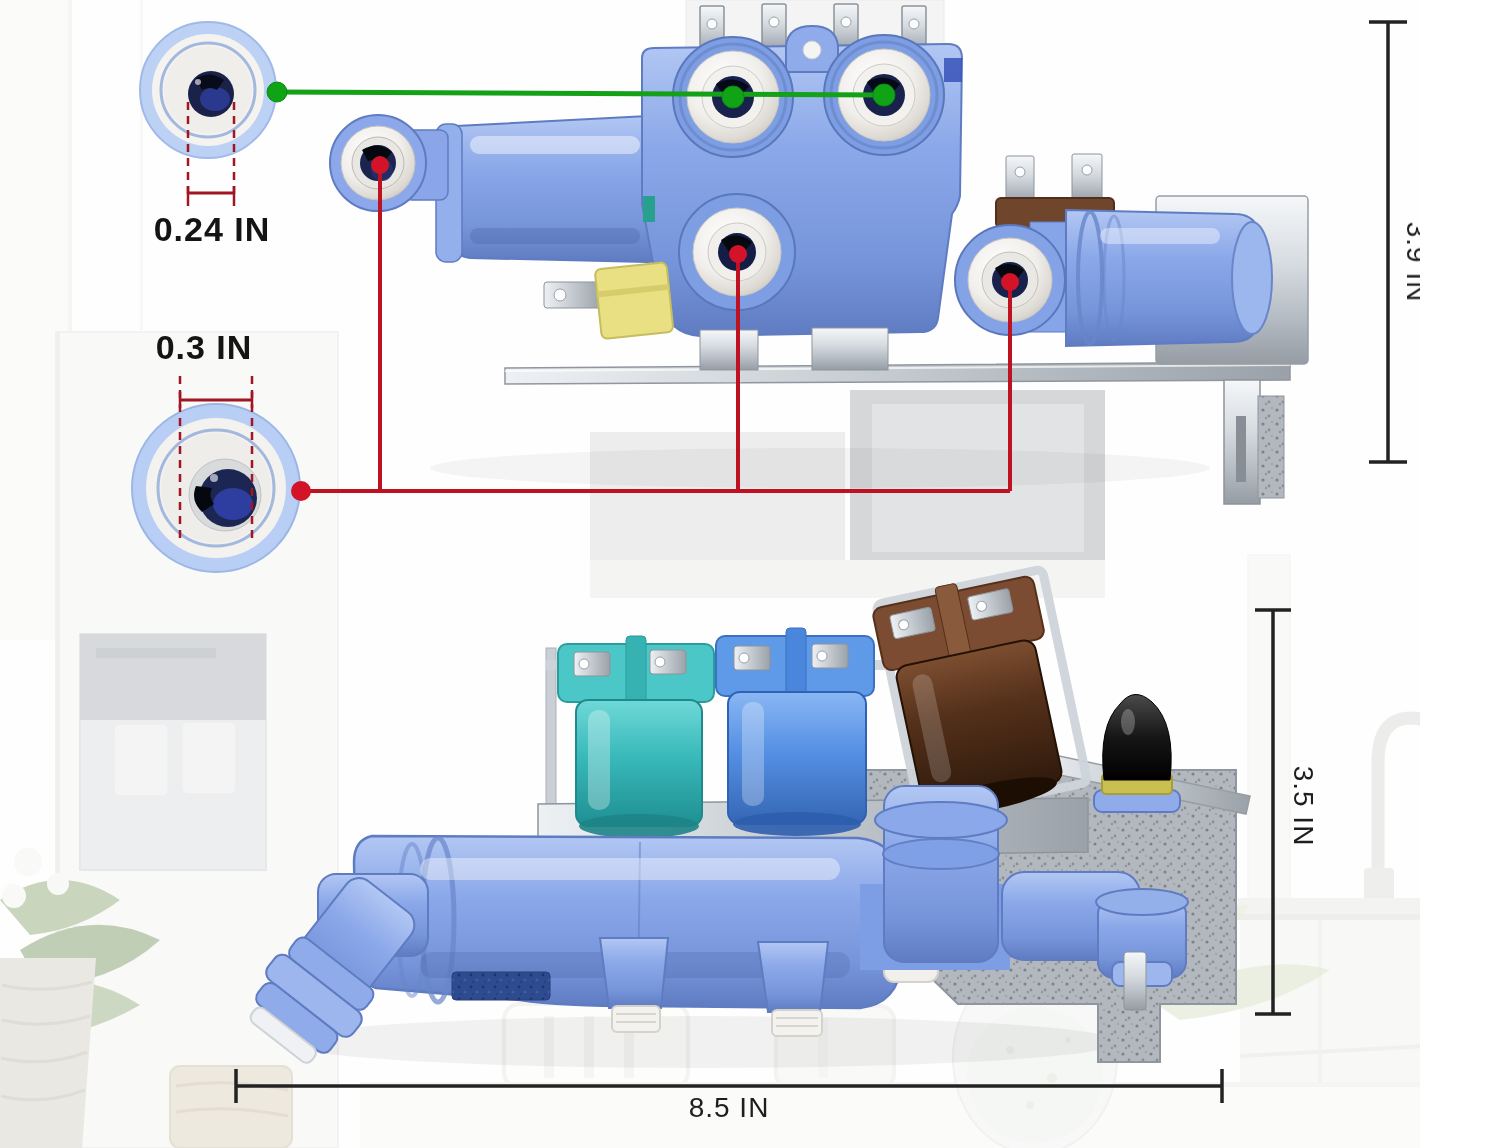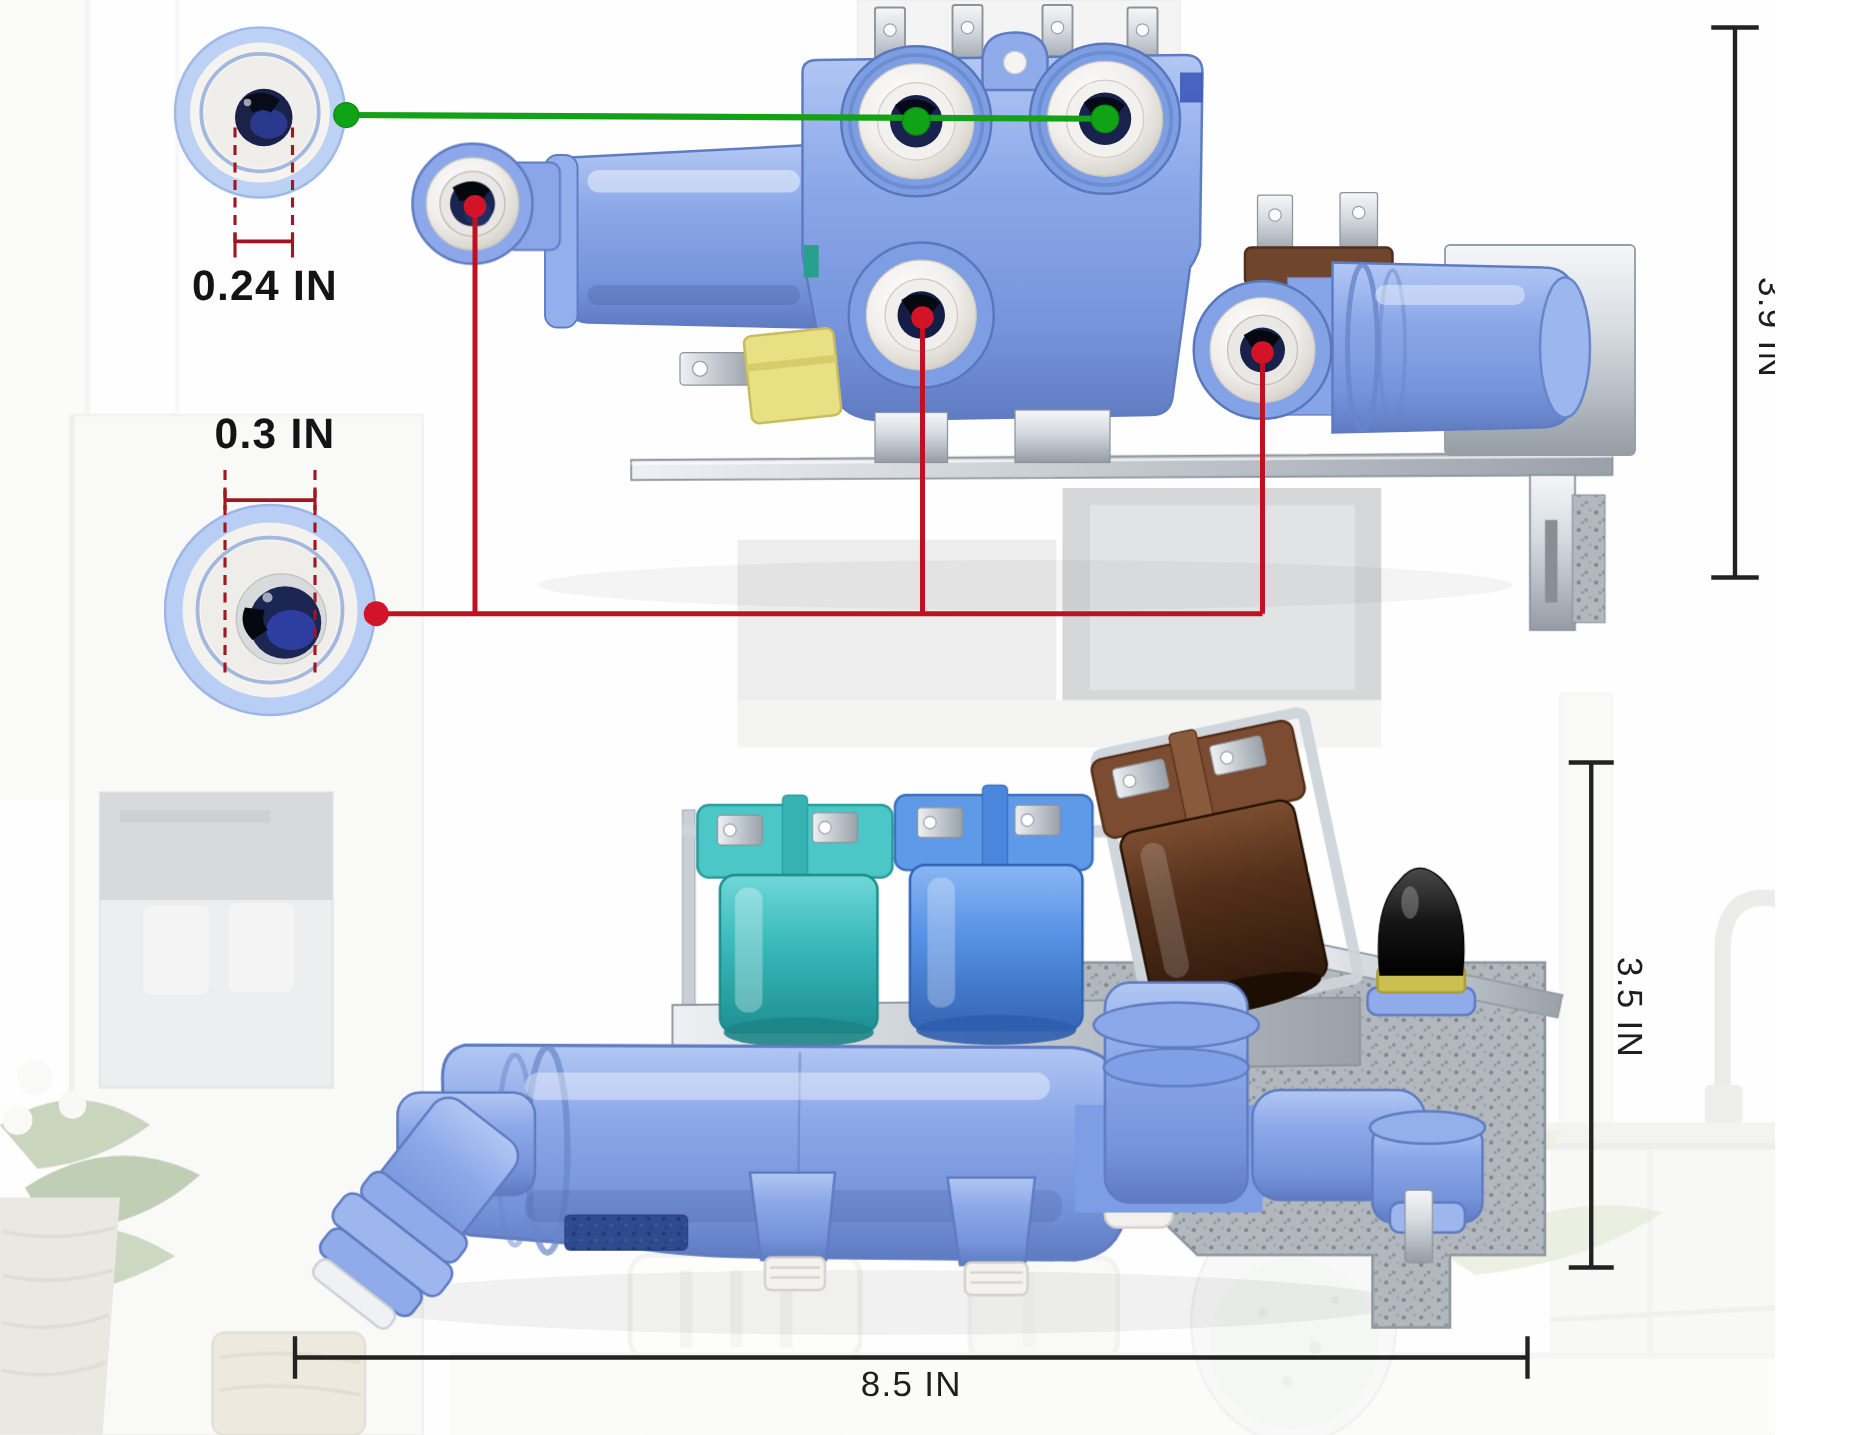--- a/index.html
+++ b/index.html
@@ -452,21 +452,21 @@
   </g>
   <circle cx="380" cy="165" r="9" fill="#d31428"></circle>
   <circle cx="738" cy="254" r="9" fill="#d31428"></circle>
   <circle cx="1010" cy="282" r="9" fill="#d31428"></circle>
   <circle cx="301" cy="491" r="10" fill="#d31428"></circle>
 </g>
 </svg>
 
 <div class="callout-label" style="left:212px;top:210px">0.24 IN</div>
 
-<div class="callout-label" style="left:220px;top:328px">0.3 IN</div>
+<div class="callout-label" style="left:204px;top:328px">0.3 IN</div>
 
 <div class="dim-label v" style="left:1416px;top:262px">3.9 IN</div>
 
 <div class="dim-label v" style="left:1303px;top:806px">3.5 IN</div>
 
 <div class="dim-label h" style="left:729px;top:1092px">8.5 IN</div>
 
 </div>
 
 </body></html>

